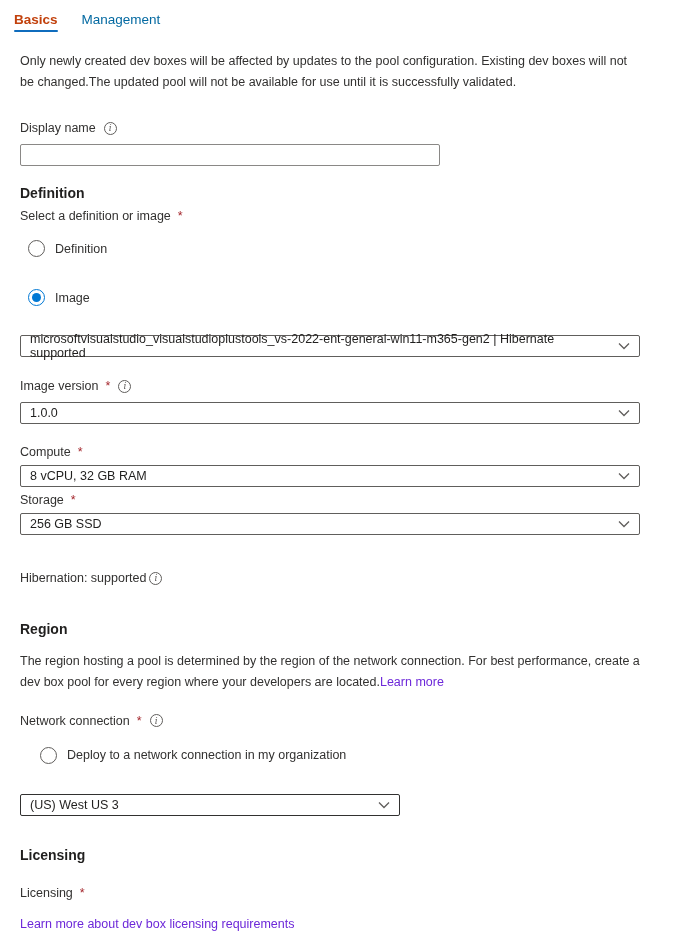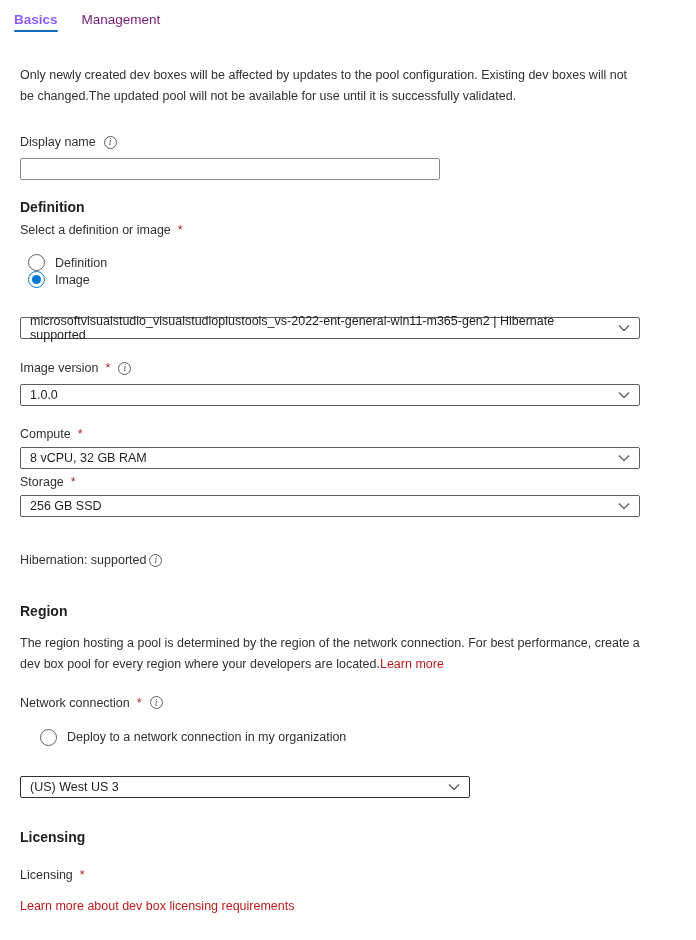--- a/index.html
+++ b/index.html
@@ -6,30 +6,30 @@
   html, body {
     width: 696px;
     background: #ffffff;
     font-family: "Liberation Sans", "DejaVu Sans", sans-serif;
     color: #323130;
   }
   .page { width: 696px; height: 940px; padding: 12px 14px 0 14px; overflow: hidden; }
 
   
   .tabs { display: flex; gap: 24px; }
-  .tab { font-size: 13.5px; padding-bottom: 8px; cursor: pointer; color: #701a75; position: relative; }
-  .tab.active { font-weight: bold; color: #8b5cf6; }
+  .tab { font-size: 13.5px; padding-bottom: 8px; cursor: pointer; color: #0369a1; position: relative; }
+  .tab.active { font-weight: bold; color: #c2410c; }
   .tab.active::after {
     content: ""; position: absolute; left: 0; right: 0; bottom: 3px;
     height: 2.5px; background: #0f6cbd; border-radius: 2px;
   }
 
   .form { padding-left: 6px; }
 
-  .intro { margin-top: 30px; font-size: 12.5px; line-height: 1.65; color: #323130; max-width: 622px; }
+  .intro { margin-top: 16px; font-size: 12.5px; line-height: 1.65; color: #323130; max-width: 622px; }
 
   .field-label { font-size: 12.5px; color: #323130; display: flex; align-items: center; gap: 5px; }
   .required { color: #a4262c; margin-left: 2px; }
   .info-icon {
     display: inline-flex; align-items: center; justify-content: center;
     width: 13px; height: 13px; border: 1px solid #605e5c; border-radius: 50%;
     font-size: 9px; color: #605e5c; font-family: "DejaVu Serif", serif; font-style: italic;
     margin-left: 3px; flex: 0 0 auto;
   }
 
@@ -53,40 +53,40 @@
   .radio-label { font-size: 12.5px; color: #323130; }
 
   
   .dropdown {
     height: 22px; border: 1px solid #605e5c; border-radius: 2px; background: #fff;
     display: flex; align-items: center; justify-content: space-between;
     padding: 0 9px; font-size: 12.5px; color: #201f1e; cursor: pointer;
   }
   .dropdown .chev { flex: 0 0 auto; margin-left: 8px; display: flex; align-items: center; }
   .dd-wide { width: 620px; }
-  .dd-region { width: 450px; border-color: #323130; }
+  .dd-region { width: 380px; border-color: #323130; }
 
   .hibernation { font-size: 12.5px; color: #323130; display: flex; align-items: center; }
 
-  .link { color: #b91c1c; font-size: 12.5px; text-decoration: none; cursor: pointer; }
+  .link { color: #6d28d9; font-size: 12.5px; text-decoration: none; cursor: pointer; }
 
   
   .checkbox-row { display: flex; align-items: flex-start; gap: 10px; }
   .checkbox {
     width: 17px; height: 17px; border: 1px solid #323130; border-radius: 2px;
     background: #fff; flex: 0 0 auto; cursor: pointer;
   }
   .checkbox-label { font-size: 12.5px; color: #323130; padding-top: 1px; }
 
   
   .mt-label-display { margin-top: 29px; }
   .mt-def-heading  { margin-top: 19px; }
   .mt-def-select   { margin-top: 8px; }
   .mt-radio-1      { margin-top: 17px; }
-  .mt-radio-2      { margin-top: 0; }
+  .mt-radio-2      { margin-top: 32px; }
   .mt-img-dd       { margin-top: 29px; }
   .mt-imgver-label { margin-top: 22px; }
   .mt-imgver-dd    { margin-top: 9px; }
   .mt-compute-label{ margin-top: 21px; }
   .mt-compute-dd   { margin-top: 6px; }
   .mt-storage-label{ margin-top: 6px; }
   .mt-storage-dd   { margin-top: 6px; }
   .mt-hibernation  { margin-top: 36px; }
   .mt-region-head  { margin-top: 36px; }
   .mt-region-para  { margin-top: 14px; }

